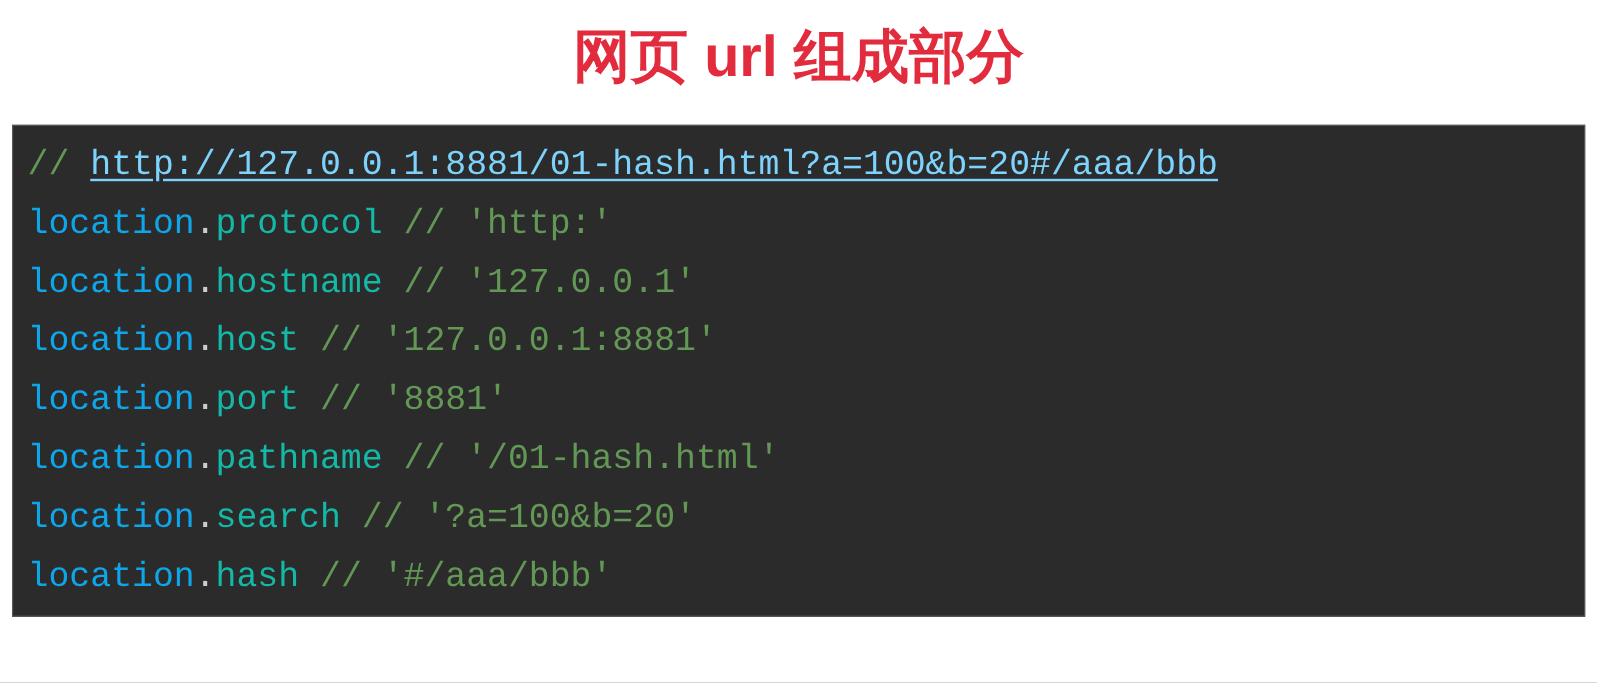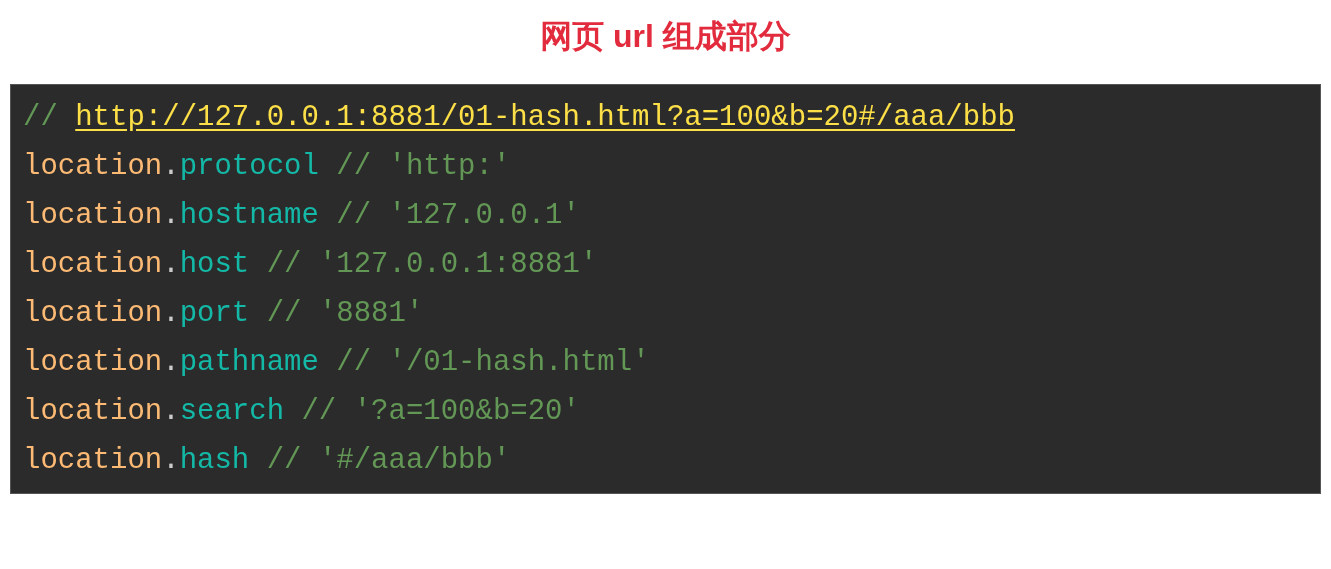--- a/index.html
+++ b/index.html
@@ -13,41 +13,41 @@
       width: 1331px;
       height: 569px;
     }
     .container {
       width: 100%;
       padding: 15px 10px 0;
     }
     .title {
       text-align: center;
       color: #e22c3e;
-      font-size: 32px;
+      font-size: 48px;
       font-weight: bold;
       margin-bottom: 25px;
     }
     .code-block {
       background: #2b2b2b;
       border: 1px solid #555;
       padding: 8px 12px;
       font-family: "Courier New", Consolas, Monaco, monospace;
       font-size: 29px;
       line-height: 1.69;
       white-space: pre;
       overflow: hidden;
     }
     .comment { color: #629755; }
     .url-link { 
-      color: #fde047; 
+      color: #7dd3fc; 
       text-decoration: underline;
       text-underline-offset: 4px;
     }
-    .obj { color: #fdba74; }
+    .obj { color: #0ea5e9; }
     .dot { color: #cccccc; }
     .prop { color: #14b8a6; }
     .line { display: block; }
   </style>
 </head>
 <body>
 
 <div class="container">
   <h1 class="title">网页 url 组成部分</h1>
   <div class="code-block"><span class="line"><span class="comment">// </span><span class="url-link">http://127.0.0.1:8881/01-hash.html?a=100&amp;b=20#/aaa/bbb</span></span><span class="line"><span class="obj">location</span><span class="dot">.</span><span class="prop">protocol</span><span class="comment"> // 'http:'</span></span><span class="line"><span class="obj">location</span><span class="dot">.</span><span class="prop">hostname</span><span class="comment"> // '127.0.0.1'</span></span><span class="line"><span class="obj">location</span><span class="dot">.</span><span class="prop">host</span><span class="comment"> // '127.0.0.1:8881'</span></span><span class="line"><span class="obj">location</span><span class="dot">.</span><span class="prop">port</span><span class="comment"> // '8881'</span></span><span class="line"><span class="obj">location</span><span class="dot">.</span><span class="prop">pathname</span><span class="comment"> // '/01-hash.html'</span></span><span class="line"><span class="obj">location</span><span class="dot">.</span><span class="prop">search</span><span class="comment"> // '?a=100&amp;b=20'</span></span><span class="line"><span class="obj">location</span><span class="dot">.</span><span class="prop">hash</span><span class="comment"> // '#/aaa/bbb'</span></span></div>

